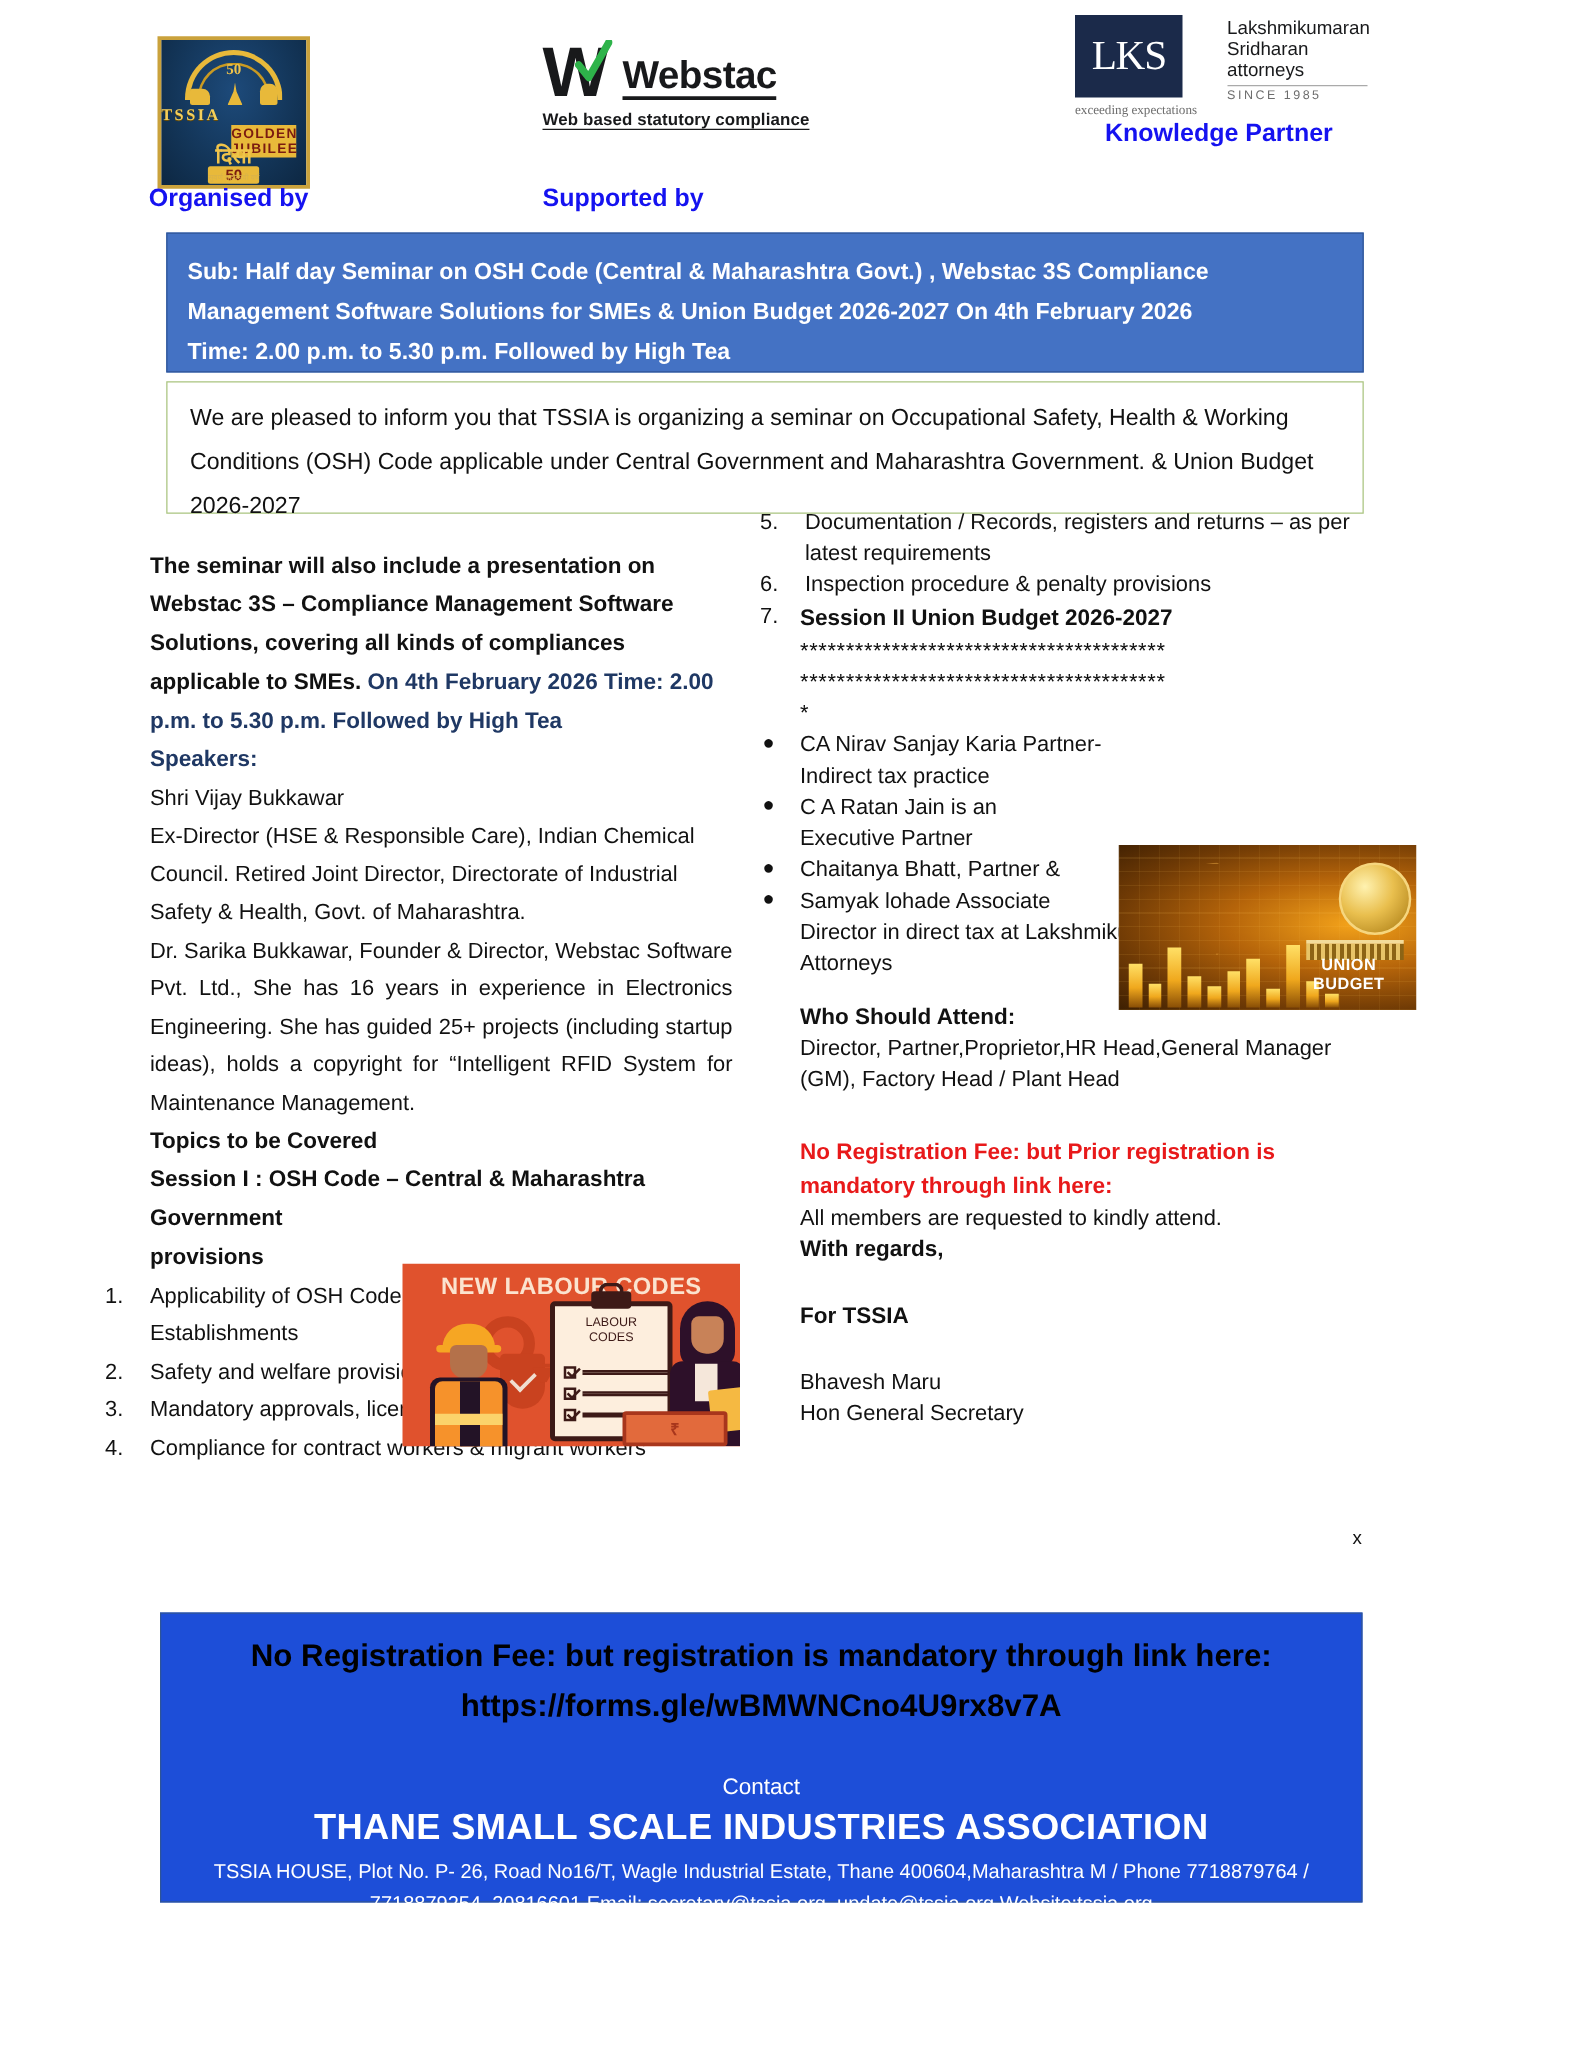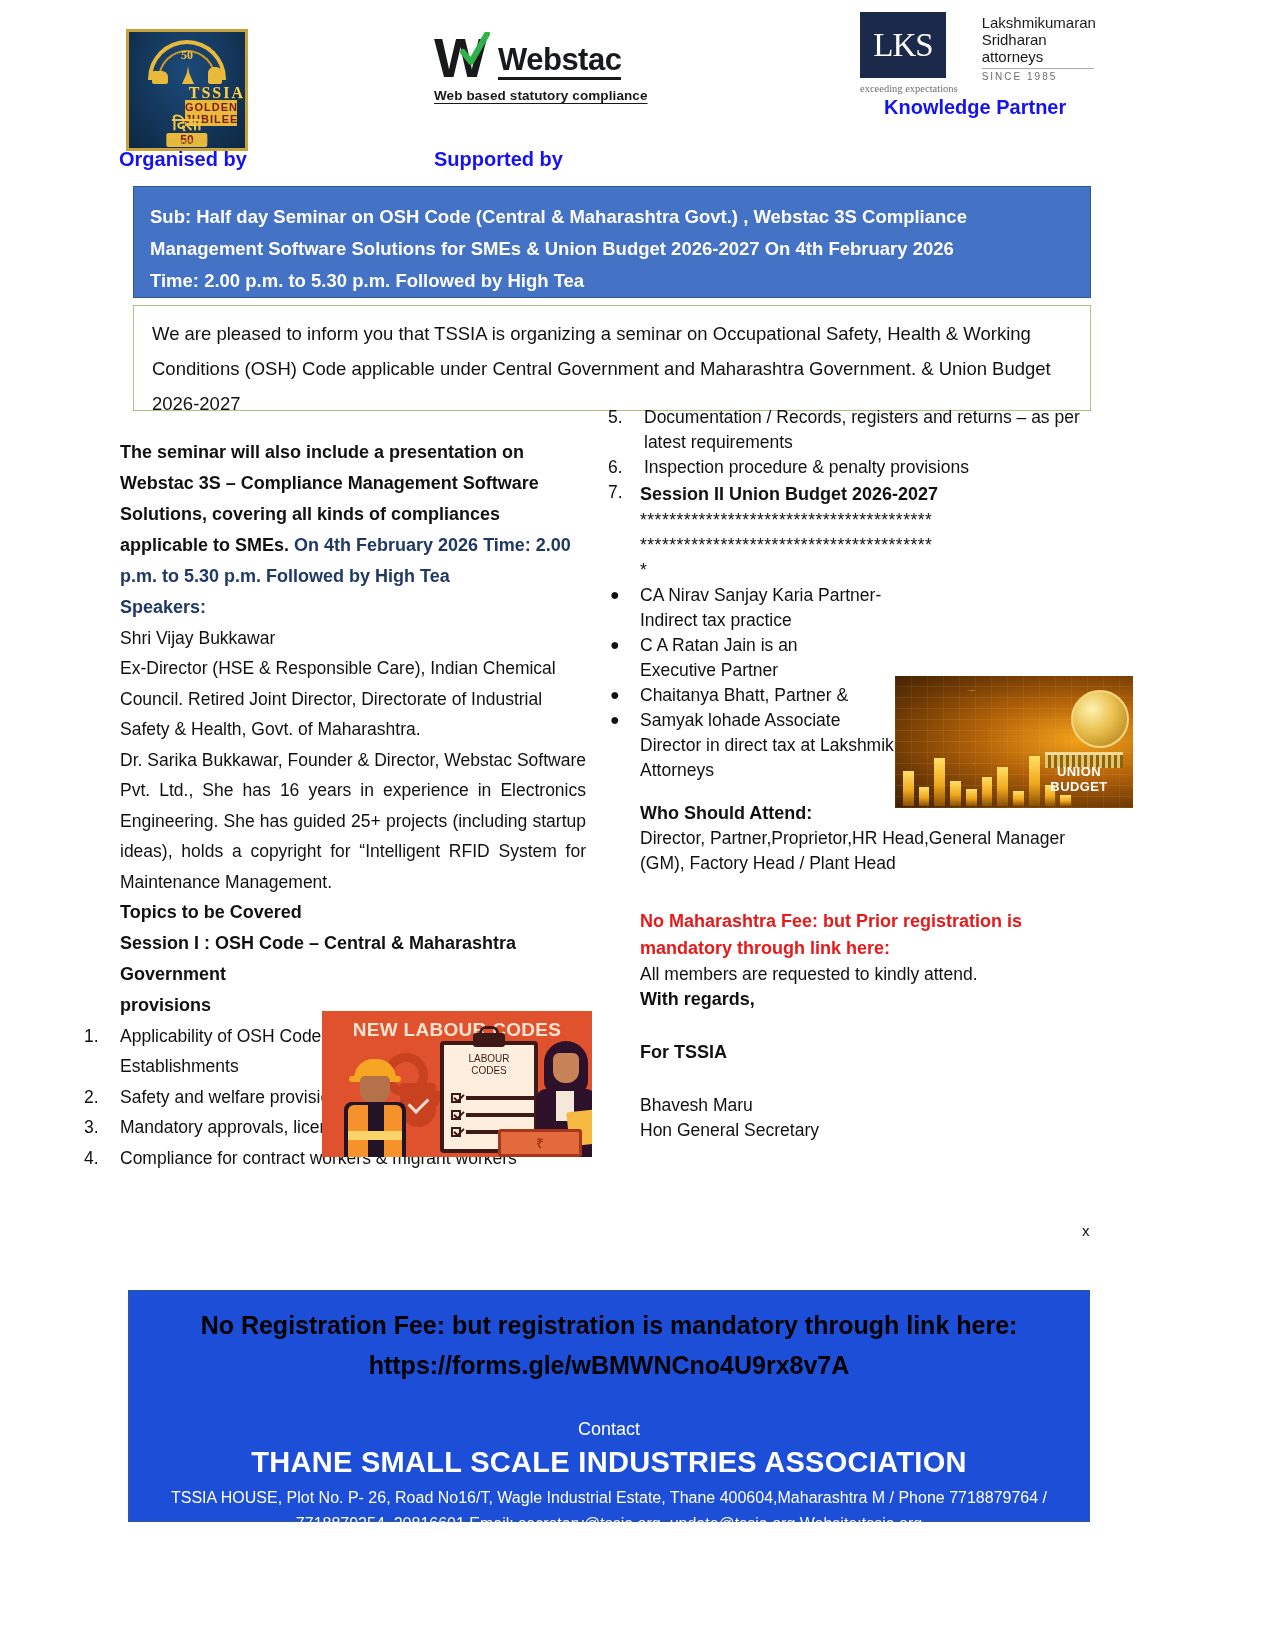--- a/index.html
+++ b/index.html
@@ -41,22 +41,22 @@
   }
   .tssia-icons{
     position:absolute; left:50%; top:30px; transform:translateX(-50%);
     width:70px; height:22px; display:flex; justify-content:space-between; align-items:flex-end;
   }
   .tssia-icons i{ display:block; background:#e8b93a; }
   .ic1{ width:16px; height:13px; border-radius:2px 6px 2px 2px; }
   .ic2{ width:12px; height:18px; clip-path: polygon(50% 0,60% 40%,100% 100%,0 100%,40% 40%); }
   .ic3{ width:14px; height:17px; border-radius:6px 6px 2px 2px; }
   .tssia-name{
-    position:absolute; left:0; right:0; top:52px; text-align:right;
-    color:#f3cf5c; font-size:16px; font-weight:bold; letter-spacing:2px;
+    position:absolute; left:0; right:0; top:52px; text-align:left;
+    color:#f3cf5c; font-size:13px; font-weight:bold; letter-spacing:2px;
     font-family:"Liberation Serif", serif;
     text-shadow: 0 1px 0 #6b4e08;
   }
   .tssia-jubilee{
     position:absolute; left:8px; right:8px; top:68px; text-align:center;
     background:#e8b93a; color:#7a1b10; font-size:11px; font-weight:bold; letter-spacing:1px;
     padding:1px 0;
     margin-left:48px;
   }
   .tssia-hindi{
@@ -465,21 +465,21 @@
         <span class="bul">●</span>
         <span style="display:block;max-width:250px;">Samyak lohade Associate</span>
       </li>
   </ul>
   <p class="para" style="padding-left:40px;">Director in direct tax at Lakshmikumaran &amp; Sridharan Attorneys</p>
 
   <p class="para" style="padding-left:40px;font-weight:bold;font-size:18px;margin-top:18px;">Who Should Attend:</p>
   <p class="para" style="padding-left:40px;">Director, Partner,Proprietor,HR Head,General Manager (GM),  Factory Head / Plant Head</p>
 
   <p class="para b-redbold" style="padding-left:40px;font-size:18px;line-height:27px;margin-top:32px;">
-    <span>No Maharashtra Fee: but Prior registration is</span><br>
+    <span>No Registration Fee: but Prior registration is</span><br>
     <span>mandatory through link here:</span>
   </p>
   <p class="para" style="padding-left:40px;">All members are requested to kindly attend.</p>
   <p class="para b-bold" style="padding-left:40px;font-size:18px;">With regards,</p>
   <p class="para b-bold" style="padding-left:40px;font-size:18px;margin-top:28px;">For TSSIA</p>
   <p class="para" style="padding-left:40px;margin-top:28px;">Bhavesh Maru</p>
   <p class="para" style="padding-left:40px;">Hon General Secretary</p>
 </div>
 
 <div class="budget-img">

